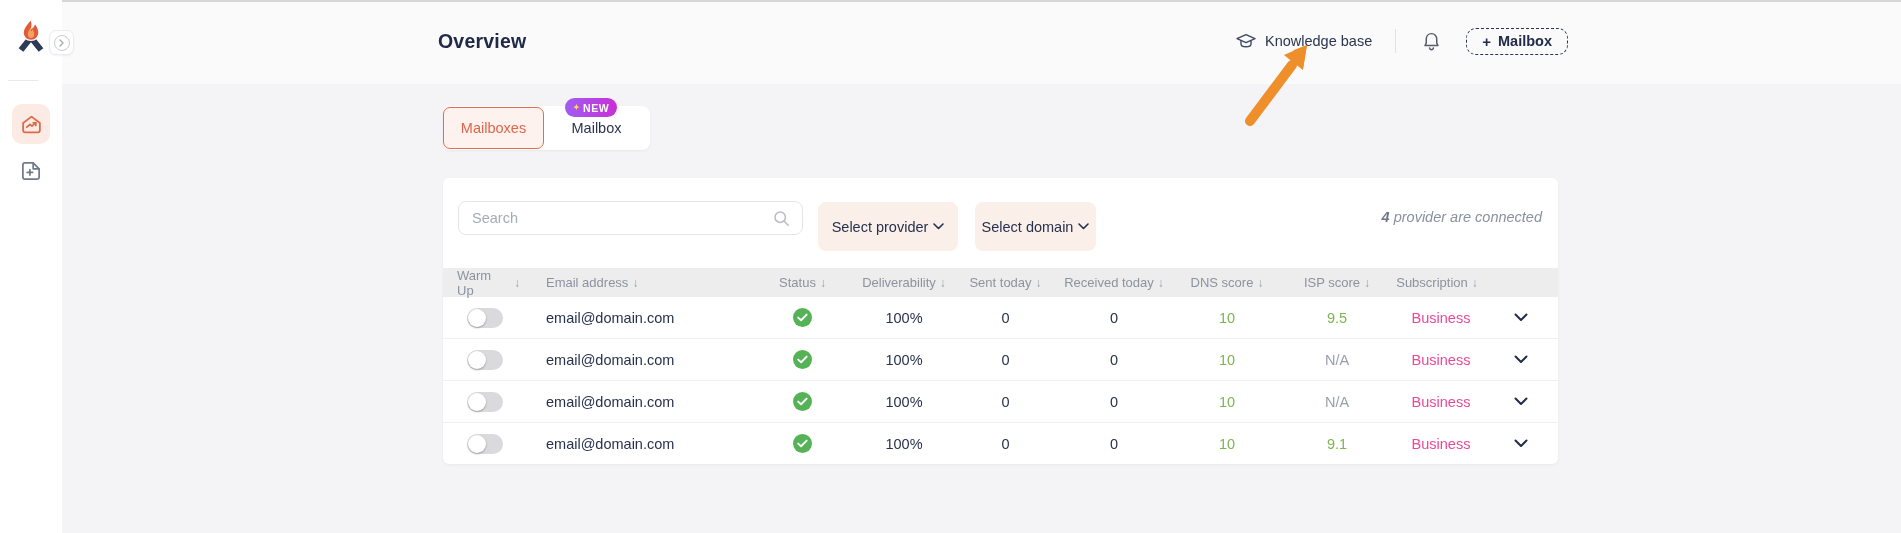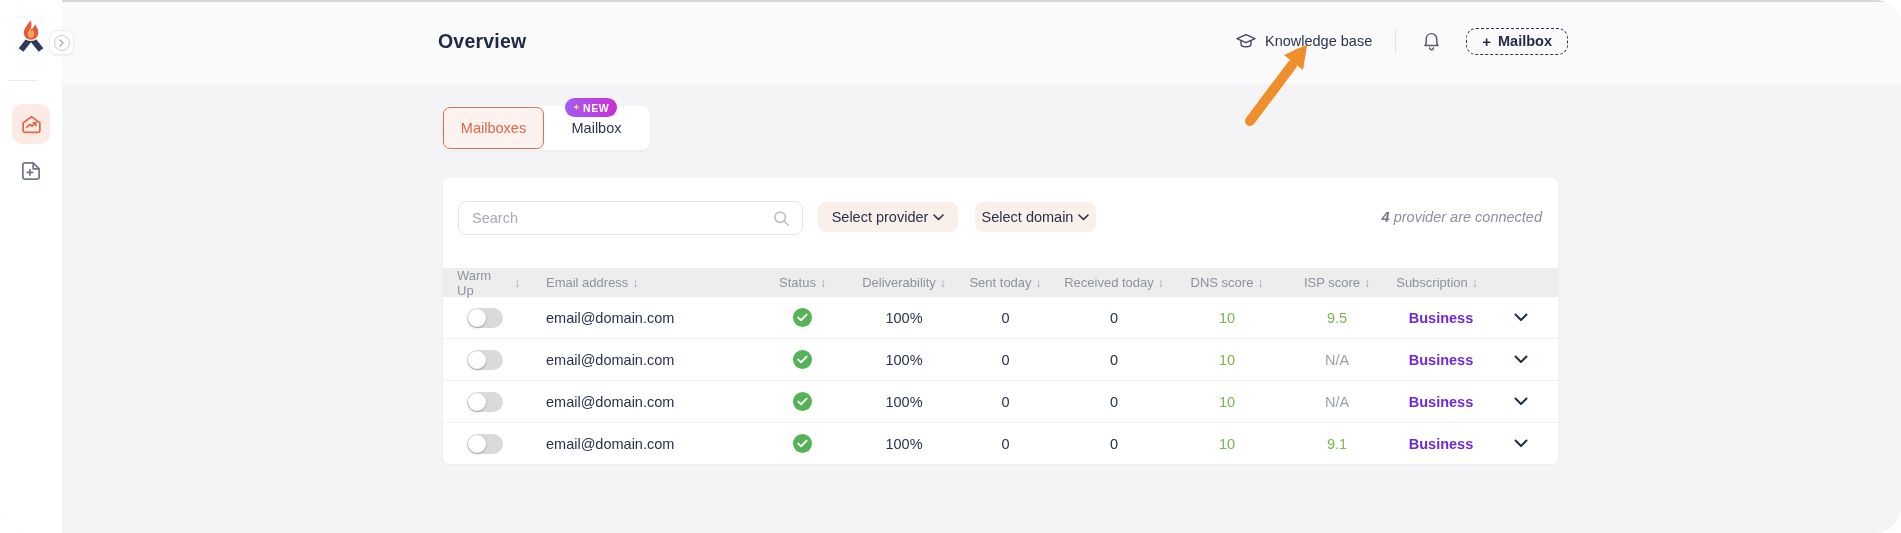--- a/index.html
+++ b/index.html
@@ -1,17 +1,17 @@
 <!DOCTYPE html>
 <html><head>
 <meta charset="utf-8">
 <style>
   html,body{margin:0;padding:0;}
   .app{position:relative;width:1901px;height:533px;background:#f4f4f6;
-       font-family:"Liberation Sans",sans-serif;overflow:hidden;color:#232c49;border-radius:26px;}
+       font-family:"Liberation Sans",sans-serif;overflow:hidden;color:#232c49;}
 
   
   .sidebar{position:absolute;left:0;top:0;width:62px;height:533px;background:#ffffff;z-index:3;}
   .logo{position:absolute;left:11px;top:16px;width:40px;height:40px;}
   .collapse-btn{position:absolute;left:49px;top:30px;width:23px;height:23px;background:#fff;
       border:1px solid #ececf0;border-radius:7px;box-shadow:0 1px 2px rgba(0,0,0,.05);
       display:flex;align-items:center;justify-content:center;z-index:4;}
   .collapse-circle{width:14px;height:14px;border:1.3px solid #c8cbd3;border-radius:50%;
       display:flex;align-items:center;justify-content:center;}
   .side-divider{position:absolute;left:8px;top:80px;width:30px;height:1px;background:#e8e8ec;}
@@ -50,21 +50,21 @@
 
   
   .card{position:absolute;left:443px;top:178px;width:1115px;height:286px;background:#ffffff;
       border-radius:6px;box-shadow:0 1px 3px rgba(0,0,0,.05);z-index:2;}
   .search-box{position:absolute;left:15px;top:23px;width:345px;height:34px;border:1px solid #e5e5e8;
       border-radius:8px;display:flex;align-items:center;box-sizing:border-box;}
   .search-box input{flex:1;border:none;outline:none;background:transparent;padding:0 0 0 13px;
       font-family:"Liberation Sans",sans-serif;font-size:14.5px;color:#333a4f;}
   .search-box input::placeholder{color:#a7abb6;}
   .search-icon-wrap{padding:0 12px 0 6px;display:flex;align-items:center;}
-  .dropdown{position:absolute;top:24px;height:30px;background:#fbefe9;border-radius:8px;
+  .dropdown{position:absolute;top:24px;height:49px;background:#fbefe9;border-radius:8px;
       display:flex;align-items:center;justify-content:center;gap:5px;font-size:14.5px;color:#27314f;cursor:pointer;}
   .dd-provider{left:375px;width:140px;}
   .dd-domain{left:532px;width:121px;}
   .summary{position:absolute;right:16px;top:31px;font-size:14.5px;font-style:italic;color:#8a90a0;}
   .summary b{color:#70778a;margin-right:4px;}
 
   
   .grid-row{display:grid;grid-template-columns:77px 230px 105px 98px 105px 112px 114px 106px 94px 74px;
       align-items:center;}
   .thead{position:absolute;left:0;top:90px;width:1115px;height:29px;background:#ededee;}
@@ -78,21 +78,21 @@
   .td{display:flex;align-items:center;justify-content:center;font-size:14.5px;color:#28324e;}
   .td.c0{justify-content:flex-start;padding-left:24px;box-sizing:border-box;}
   .td.c1{justify-content:flex-start;padding-left:26px;box-sizing:border-box;}
   .toggle{position:relative;width:36px;height:20px;border-radius:10px;background:#dadadd;cursor:pointer;}
   .knob{position:absolute;left:1px;top:1px;width:18px;height:18px;border-radius:50%;background:#ffffff;
       box-shadow:0 1px 2px rgba(0,0,0,.3);}
   .check-badge{width:19px;height:19px;border-radius:50%;background:#55b257;display:flex;
       align-items:center;justify-content:center;}
   .score-green{color:#7cb551;}
   .score-na{color:#9aa0ab;}
-  .sub-label{font-weight:700;color:#6d28d9;padding-left:8px;}
+  .sub-label{font-weight:400;color:#ec4899;padding-left:8px;}
   .row-chevron{display:flex;align-items:center;justify-content:center;cursor:pointer;width:28px;height:28px;}
 </style>
 </head>
 <body>
 
 <div class="app">
 
   <div class="topbar"></div>
   <div class="page-title">Overview</div>
 

